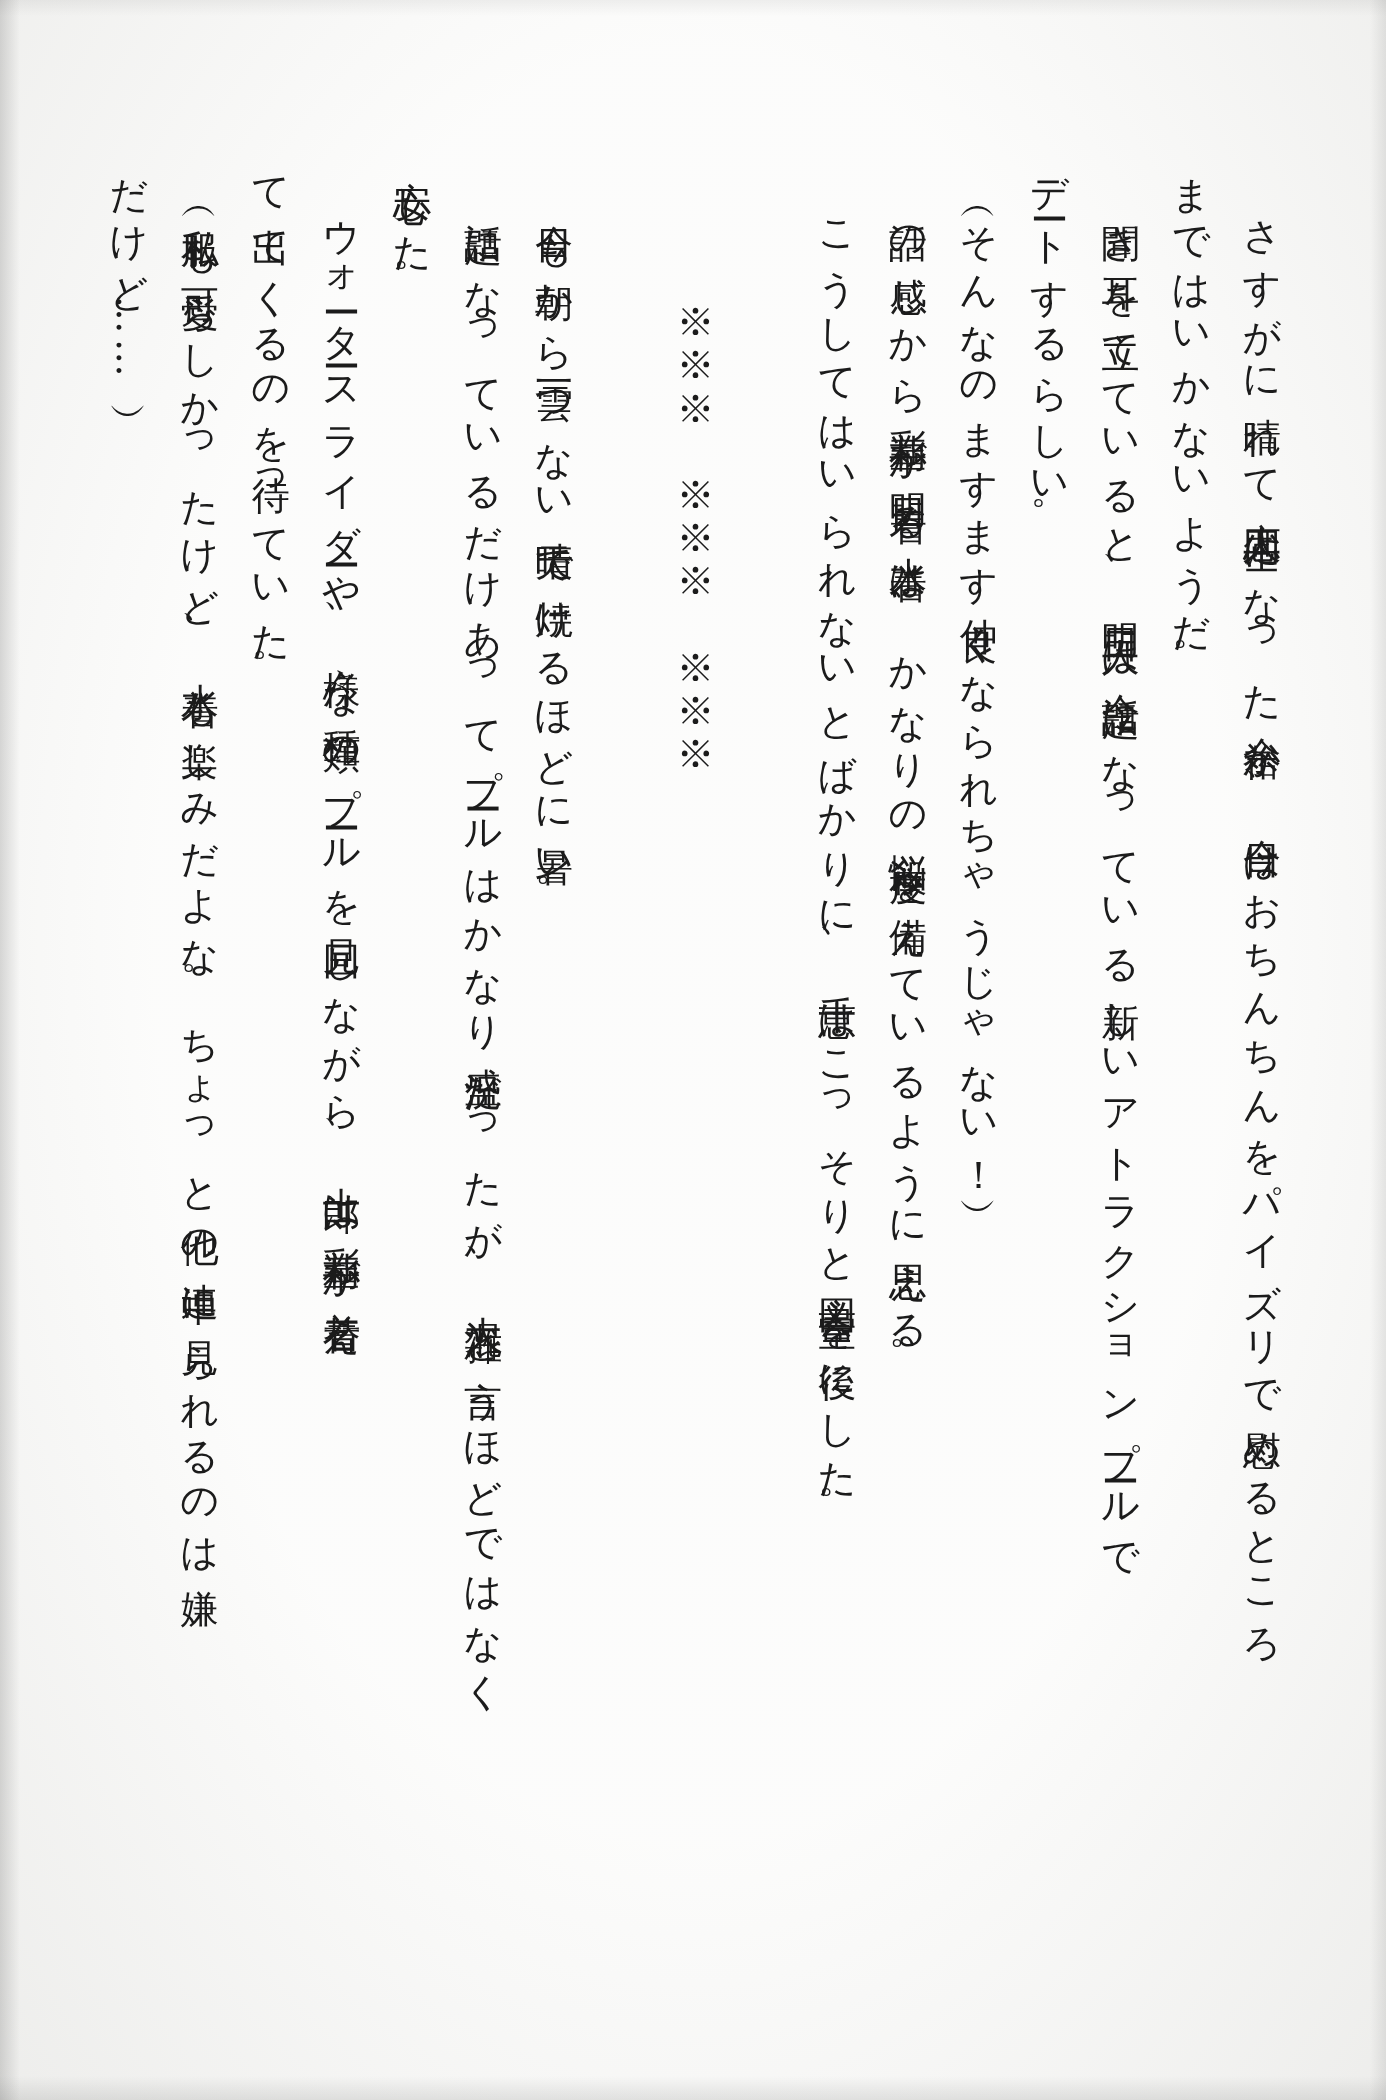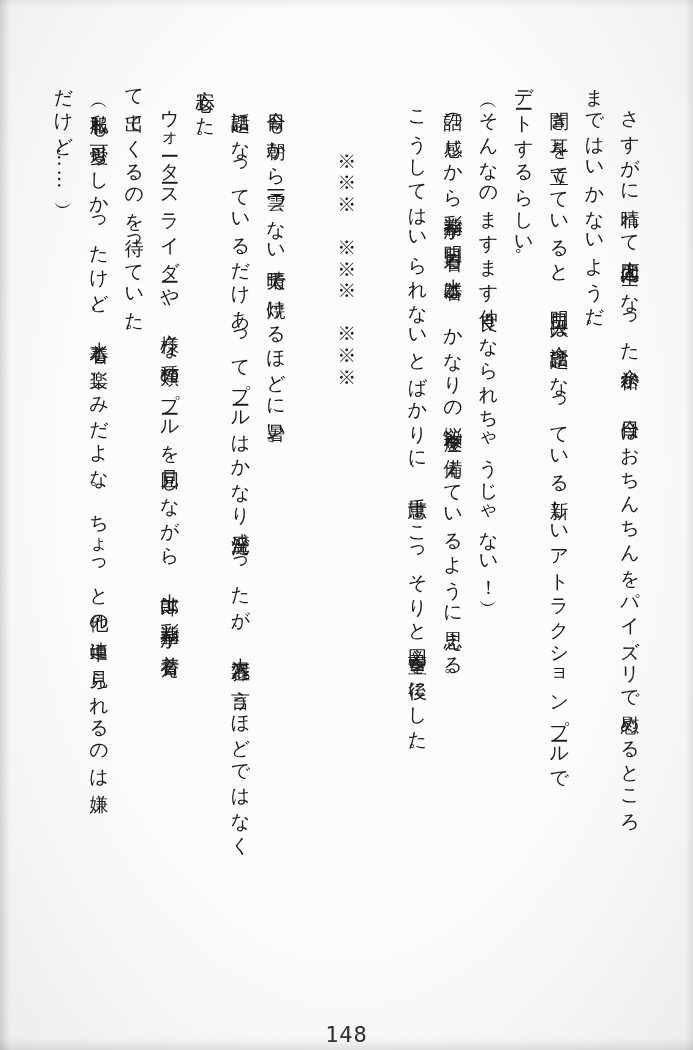--- a/index.html
+++ b/index.html
@@ -78,14 +78,13 @@
       <p class="line ind-3">※※※　※※※　※※※</p>
       <p class="line ind-0"></p>
       <p class="line ind-1">今日も朝から雲一つない晴天で焼けるほどに暑い。</p>
       <p class="line ind-1">話題になっているだけあってプールはかなり盛況だったが、大混雑と言うほどではなく</p>
       <p class="line ind-0">安心した。</p>
       <p class="line ind-1">ウォータースライダーや、様々な種類のプールを見回しながら、士郎は彩莉華が着替え</p>
       <p class="line ind-0">て出てくるのを待っていた。</p>
       <p class="line ind-1">（私服も可愛らしかったけど、水着も楽しみだよな。ちょっと他の連中に見られるのは嫌</p>
       <p class="line ind-0">だけど……）</p>
     </div>
-  <div class="page-number">148</div>
 </div>
 
 </body></html>

